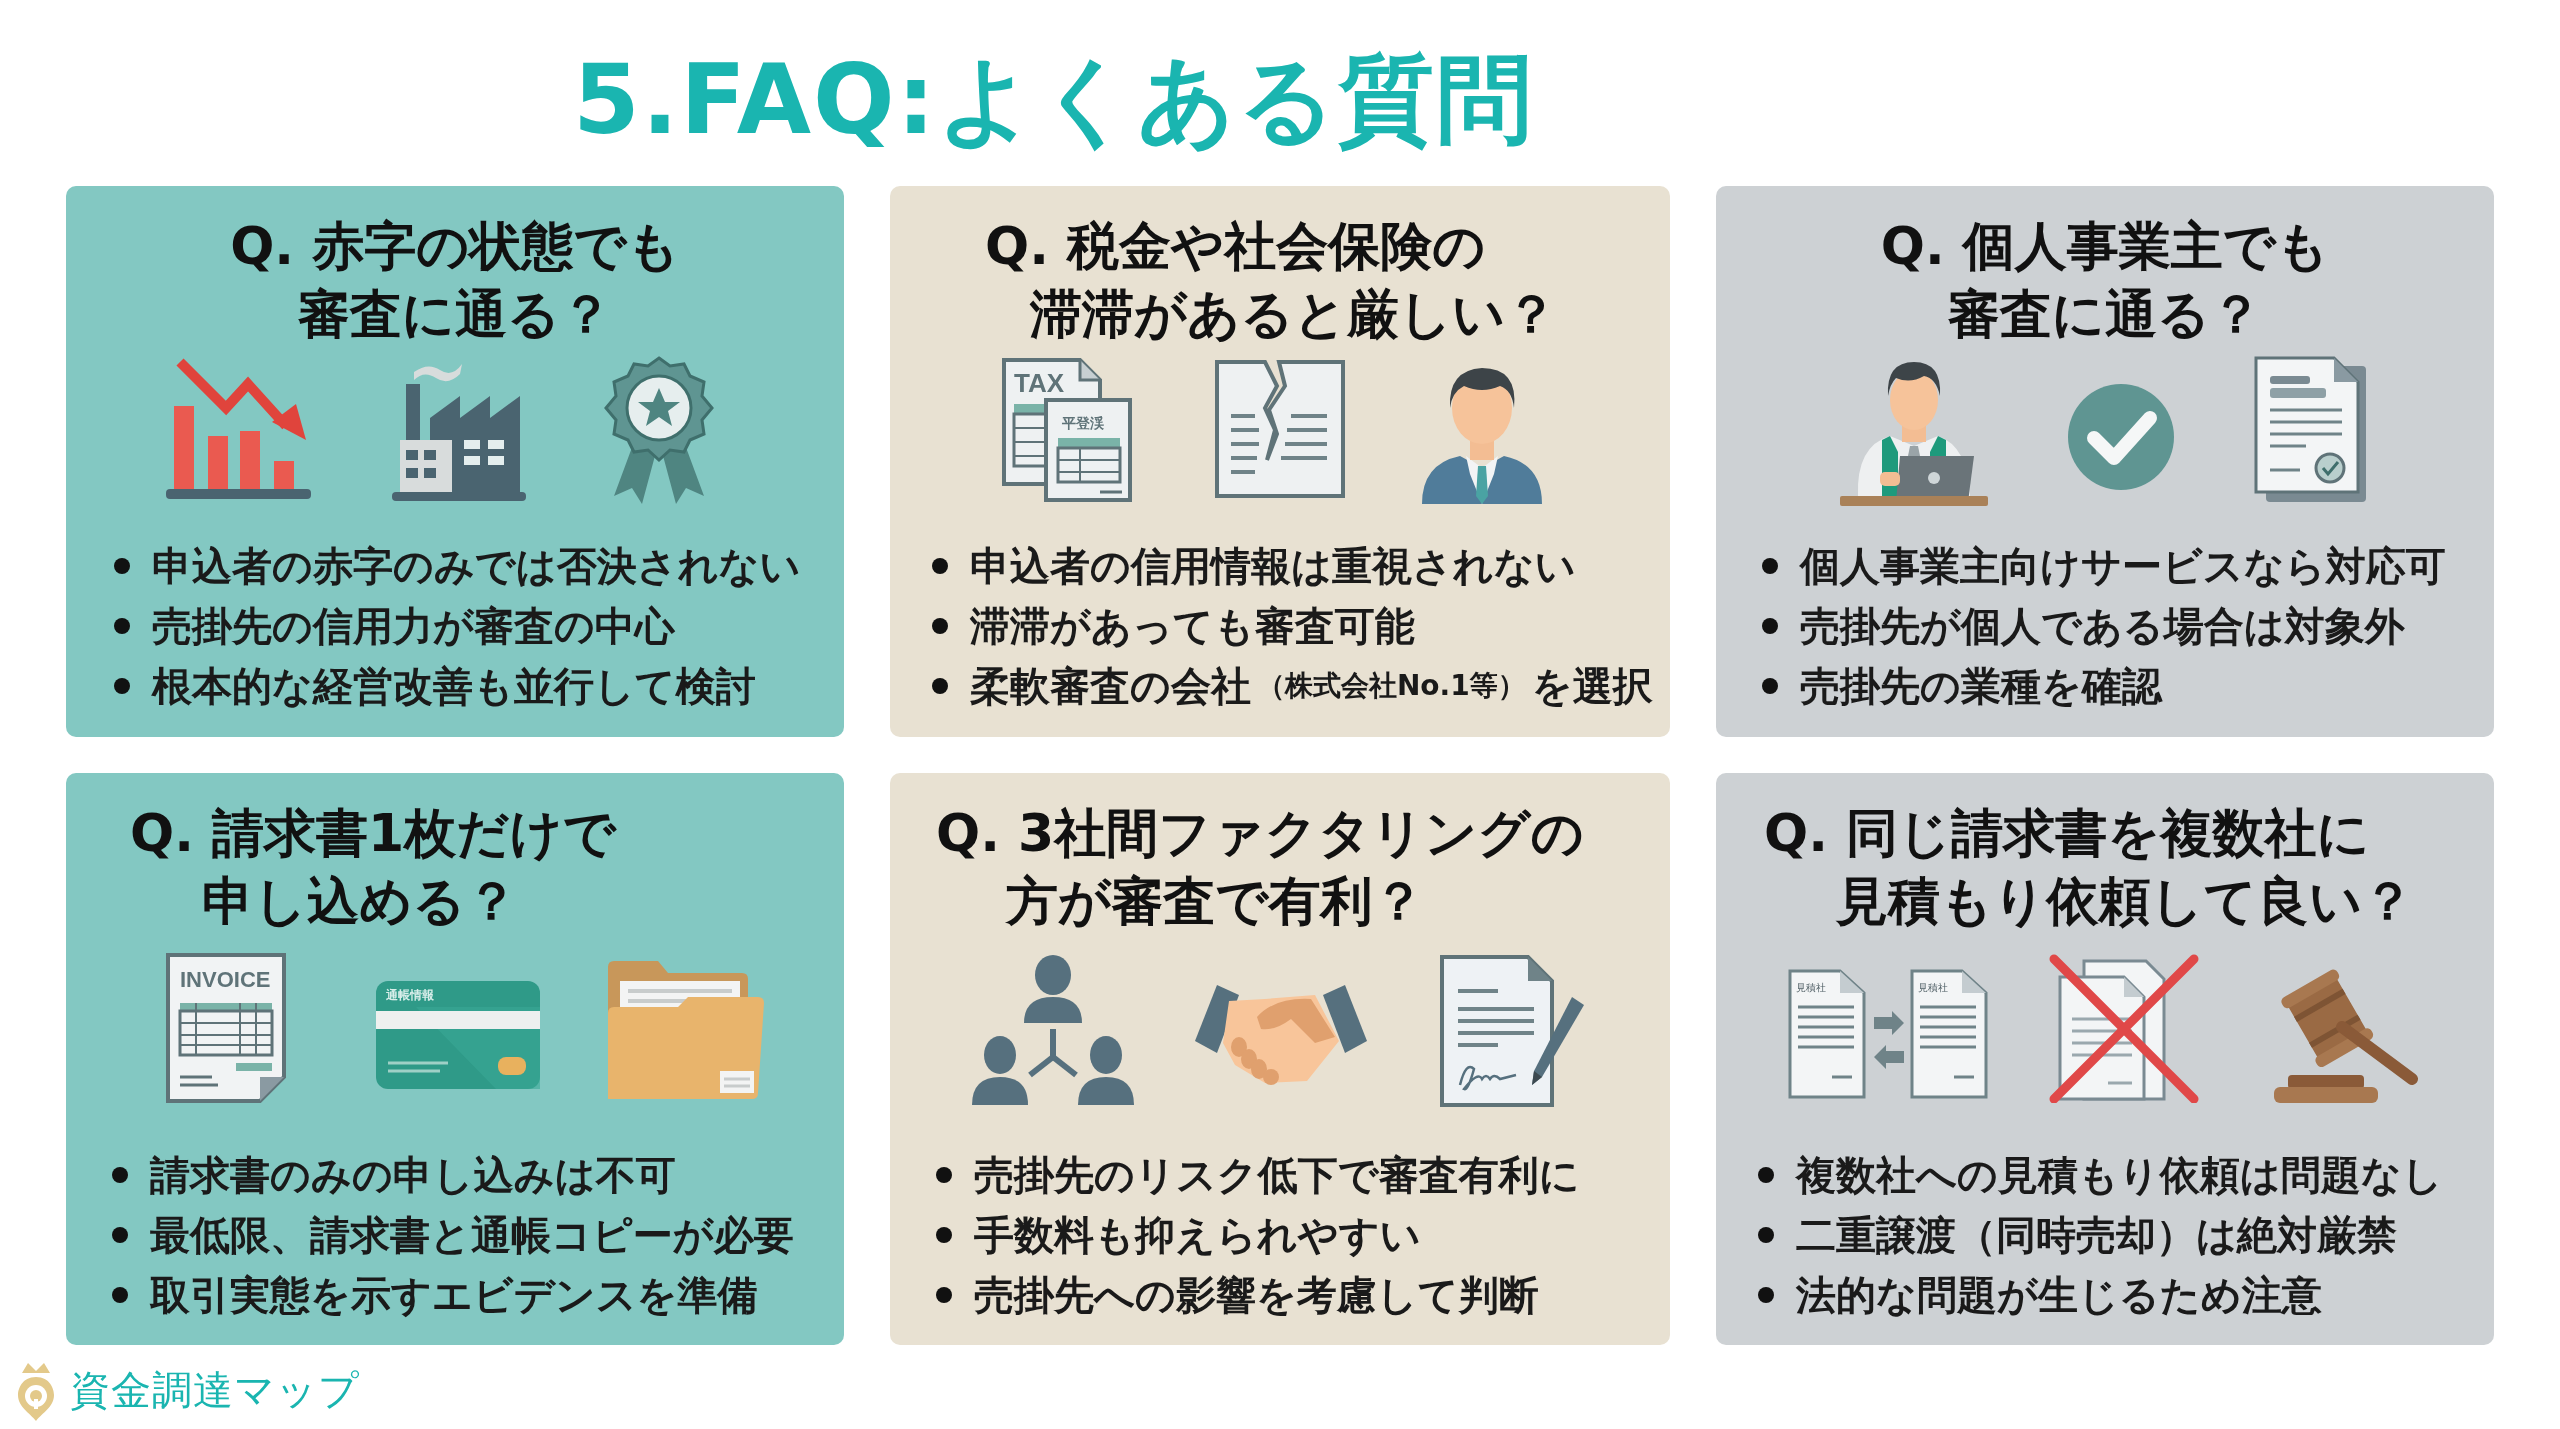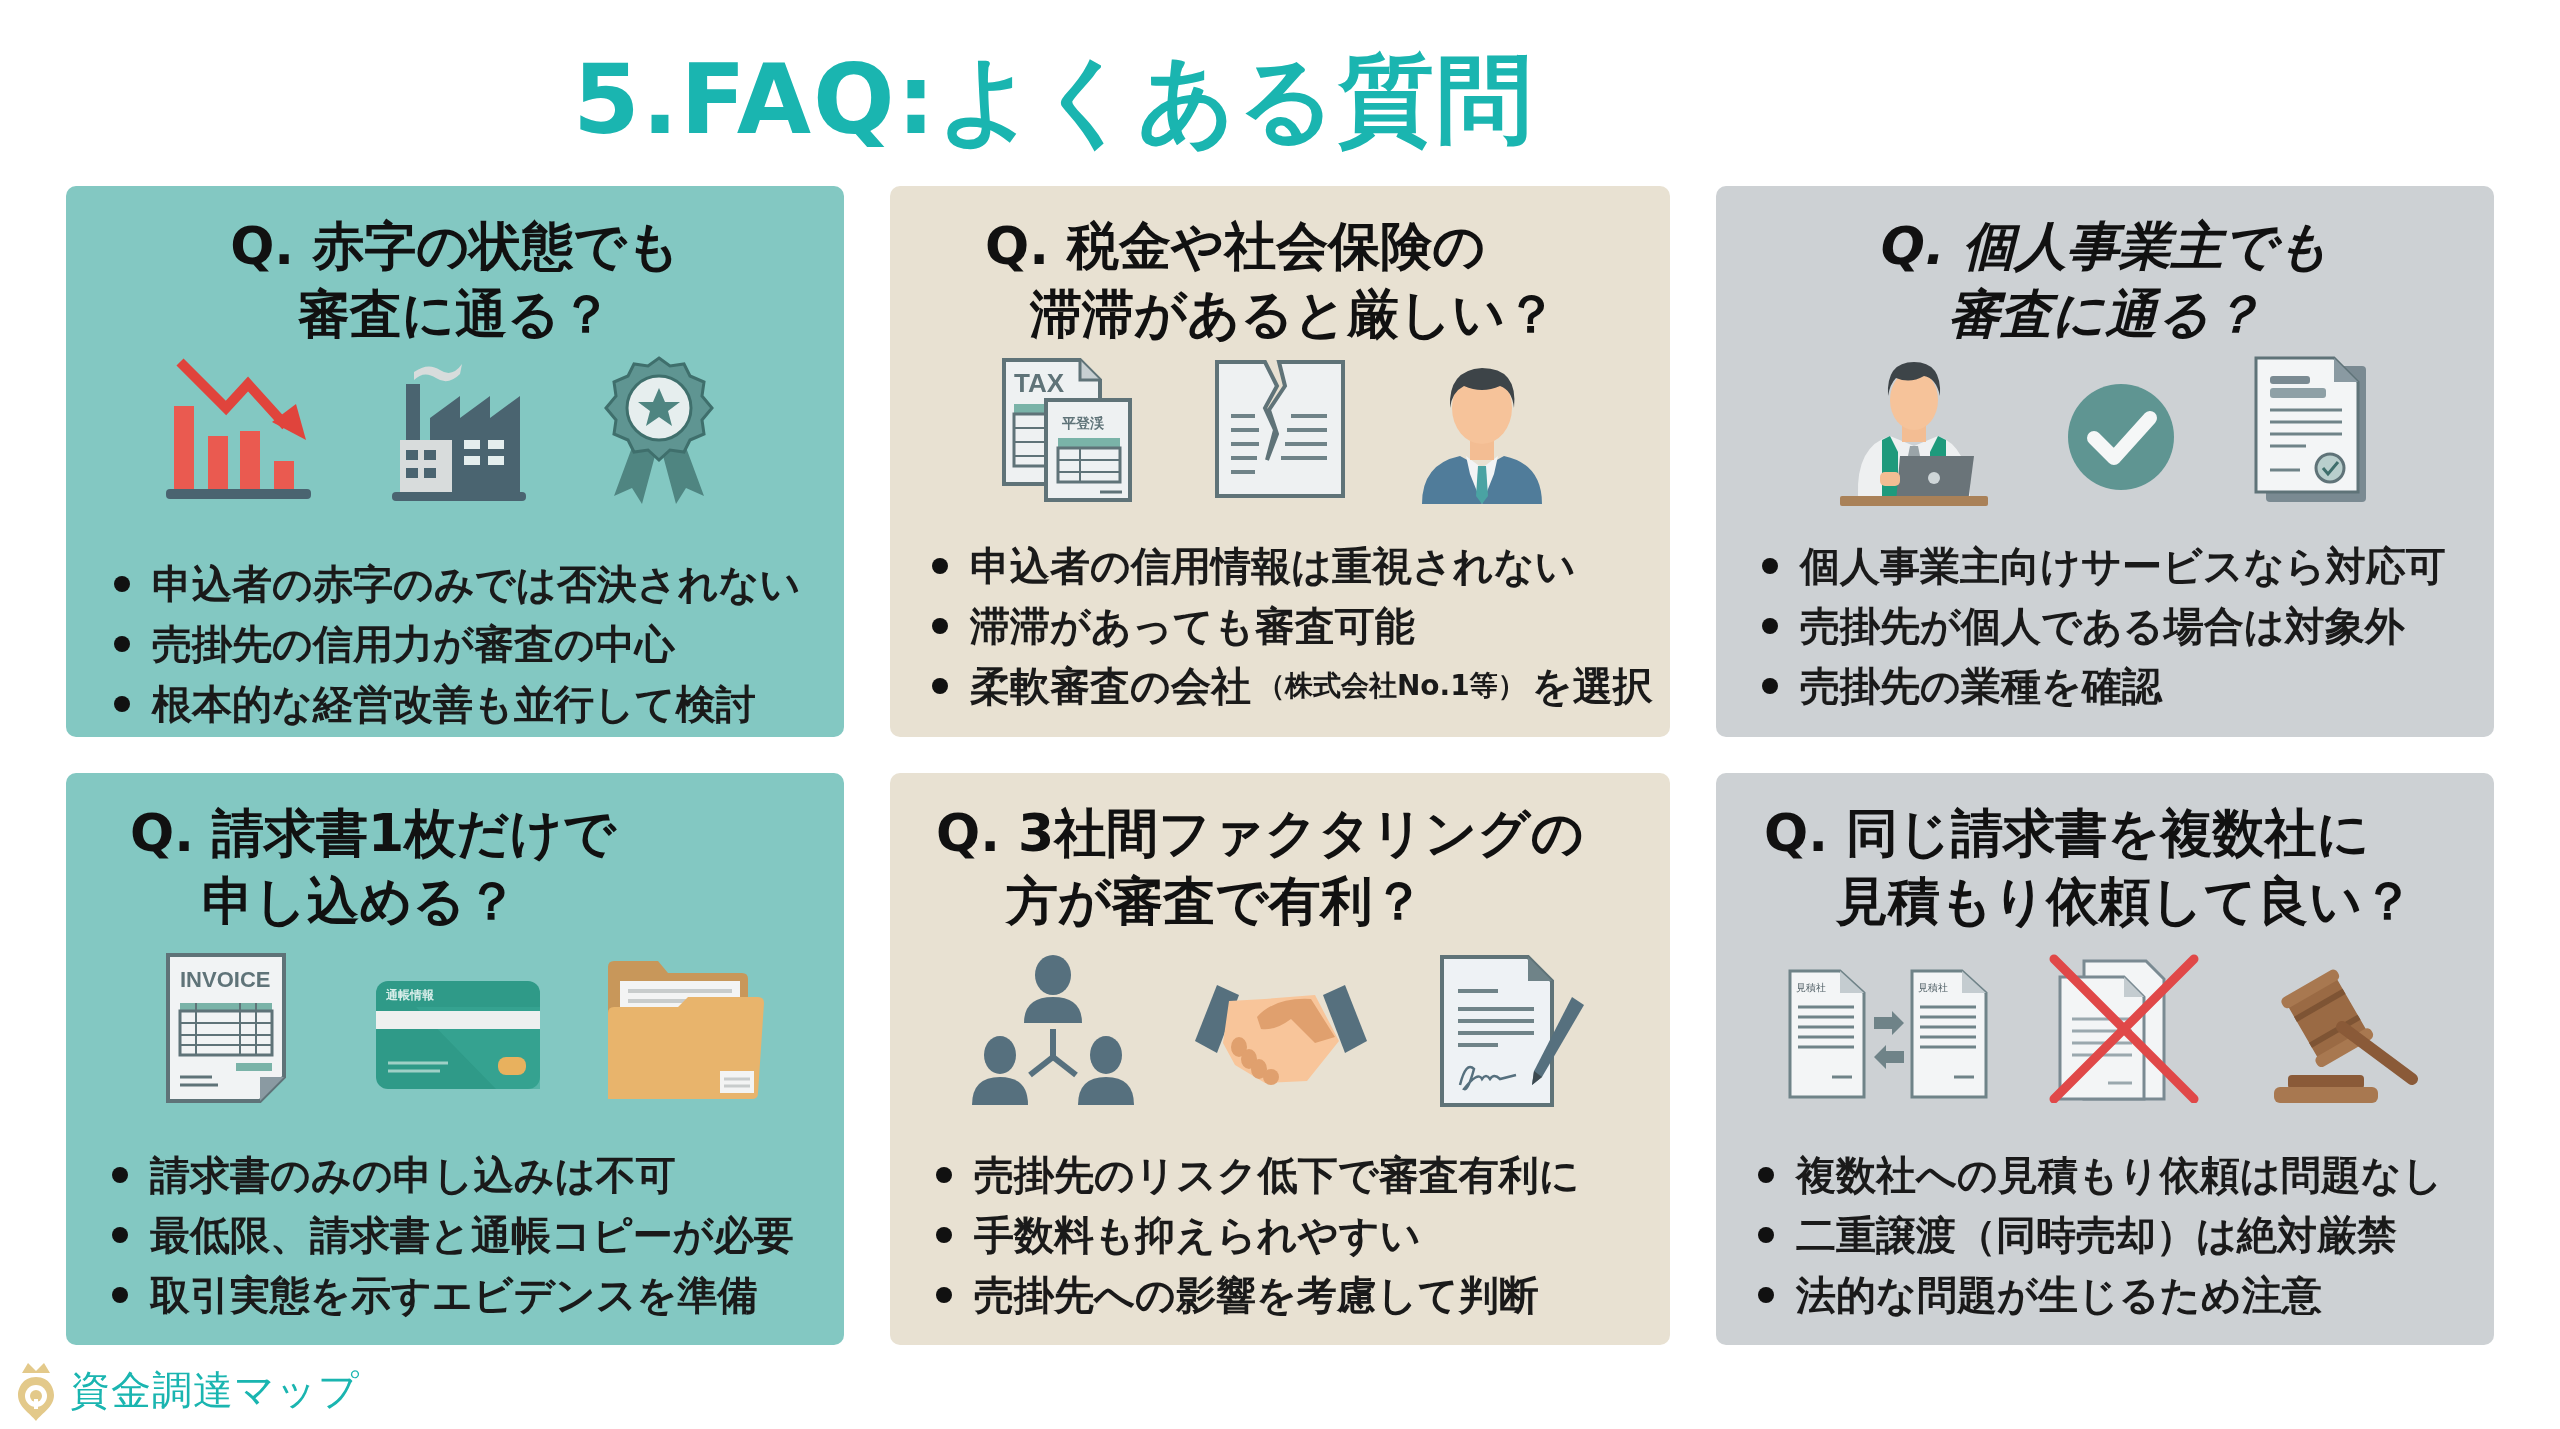--- a/index.html
+++ b/index.html
@@ -92,21 +92,21 @@
     <div class="icon" style="left:538px; top:0; width:110px; height:148px;">
       <svg viewBox="0 0 110 148">
         <polygon points="30,86 10,140 28,132 38,148 52,96" fill="#4f8581"></polygon>
         <polygon points="80,86 100,140 82,132 72,148 58,96" fill="#4f8581"></polygon>
         <polygon points="55,2 66,10 80,8 86,20 100,26 98,40 108,52 98,64 100,78 86,84 80,96 66,94 55,104 44,94 30,96 24,84 10,78 12,64 2,52 12,40 10,26 24,20 30,8 44,10" fill="#5f9592" stroke="#3f6f6c" stroke-width="3"></polygon>
         <circle cx="55" cy="52" r="32" fill="#e6eeee" stroke="#3f6f6c" stroke-width="3"></circle>
         <polygon points="55,32 61,46 76,46 64,55 68,70 55,61 42,70 46,55 34,46 49,46" fill="#4f8581"></polygon>
       </svg>
     </div>
   </div>
-  <ul class="bullets" style="top:368px;">
+  <ul class="bullets" style="top:350px;">
     <li>
         <span class="dot"></span>
         <span>申込者の赤字のみでは否決されない</span>
       </li>
     <li>
         <span class="dot"></span>
         <span>売掛先の信用力が審査の中心</span>
       </li>
     <li>
         <span class="dot"></span>
@@ -178,21 +178,21 @@
     <li>
         <span class="dot"></span>
         <span>柔軟審査の会社</span>
         <span class="small">（株式会社No.1等）</span>
         <span>を選択</span>
       </li>
   </ul>
 </section>
 
 <section class="card gray" style="left:1716px; top:186px; width:778px; height:551px;">
-  <h2 class="card-title" style="text-align:center;font-style:italic;">
+  <h2 class="card-title" style="text-align:center;">
     <span class="line">Q. 個人事業主でも</span>
     <span class="line">審査に通る？</span>
   </h2>
   <div class="icons">
     <div class="icon" style="left:124px; top:0; width:148px; height:150px;">
       <svg viewBox="0 0 148 150">
         <path d="M18 140 Q16 90 50 80 L74 90 L98 80 Q128 90 130 140 Z" fill="#eef0f1"></path>
         <path d="M42 84 L50 80 L58 96 V140 H42 Z" fill="#1e9a7c"></path>
         <path d="M106 84 L98 80 L90 96 V140 H106 Z" fill="#1e9a7c"></path>
         <rect x="62" y="68" width="24" height="18" fill="#f3bd93"></rect>

